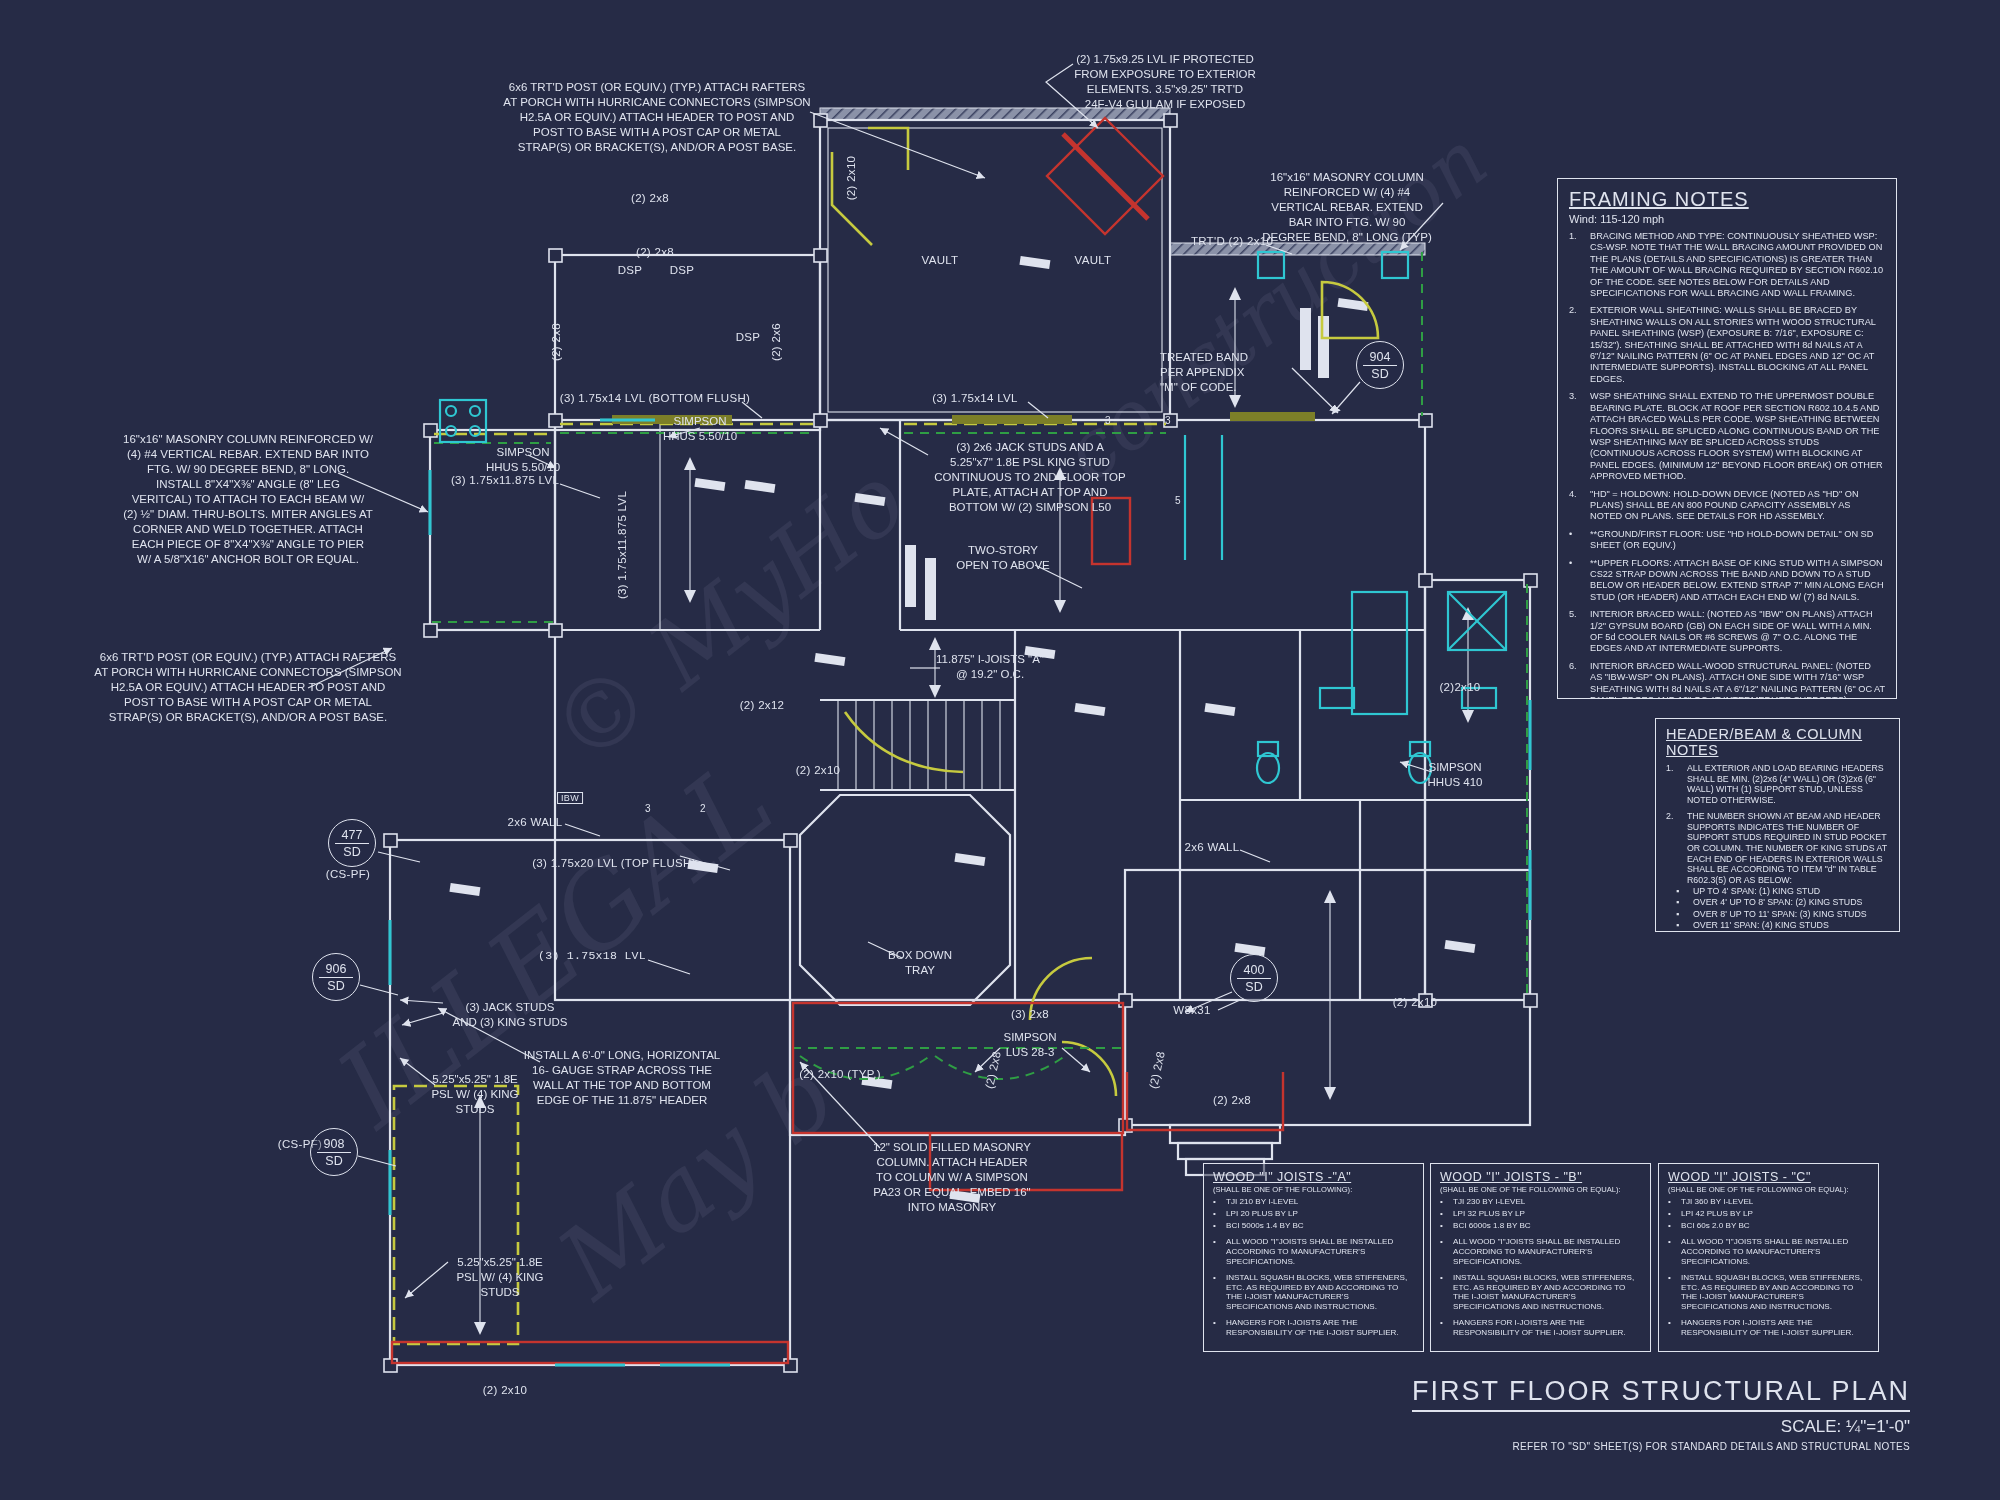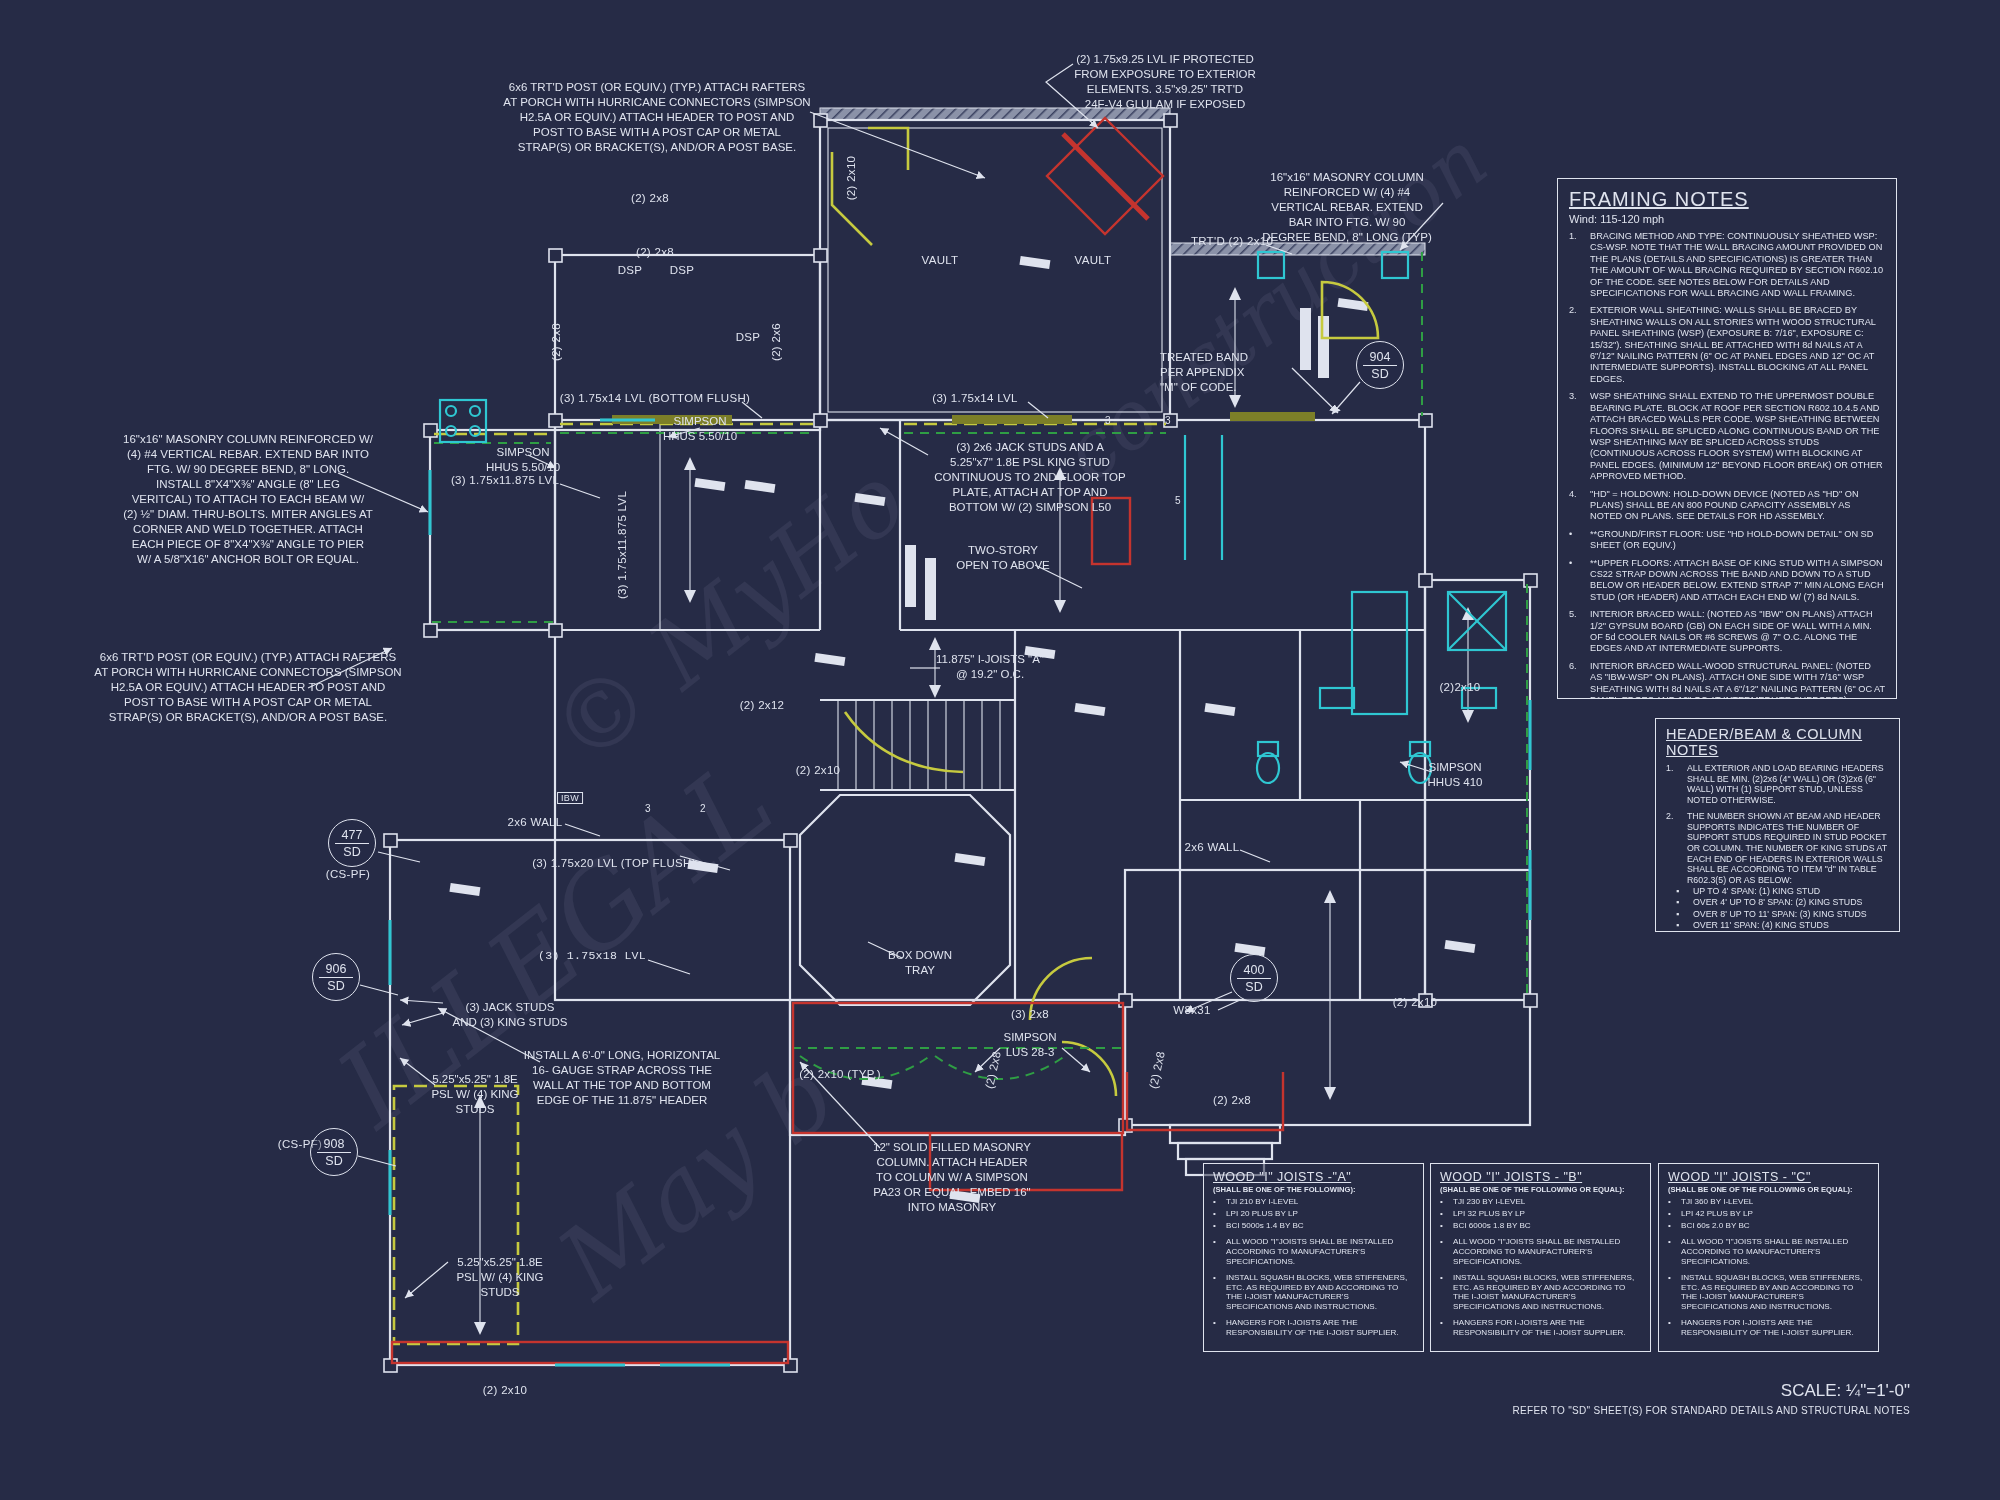--- a/index.html
+++ b/index.html
@@ -45,21 +45,21 @@
   .note-item{display:flex;gap:7px;font-size:9.2px;line-height:1.24;margin-top:6px;}
   .note-item .n{width:14px;flex:none;}
   #header-notes{left:1655px;top:718px;width:245px;height:214px;padding:7px 10px;}
   #header-notes .ptitle{font-size:14.5px;letter-spacing:.5px;text-decoration:underline;}
   #header-notes .note-item{font-size:8.8px;line-height:1.22;margin-top:5px;}
   .span-item{display:flex;gap:7px;font-size:8.8px;line-height:1.3;margin-left:10px;}
   .span-item .b{width:10px;flex:none;}
   .joist{position:absolute;top:1163px;height:189px;width:221px;padding:6px 9px;}
   #joist-a{left:1203px;} #joist-b{left:1430px;} #joist-c{left:1658px;}
   .joist .jtitle{font-size:12.5px;letter-spacing:.5px;text-decoration:underline;}
-  .joist .sub{font-size:7.6px;margin-top:1px;font-weight:bold;}
+  .joist .sub{font-size:7.6px;margin-top:1px;}
   .jlist{margin:0;padding:0;list-style:none;}
   .jlist li{display:flex;gap:6px;font-size:8.1px;line-height:1.22;margin-top:2.5px;}
   .jlist li .b{width:7px;flex:none;}
   .jlist.notes li{margin-top:6px;}
 
   #lumber-note{position:absolute;left:905px;top:1368px;width:200px;border:1.4px solid var(--line);
                padding:5px 7px;font-size:9.8px;line-height:1.28;box-sizing:border-box;}
   #title-block{position:absolute;right:90px;top:1376px;text-align:right;}
   #sheet-title{font-size:27px;letter-spacing:2px;border-bottom:2px solid var(--line);
                padding-bottom:3px;display:inline-block;}
@@ -624,17 +624,18 @@
         </li>
         <li>
           <span class="b">•</span>
           <span>HANGERS FOR I-JOISTS ARE THE RESPONSIBILITY OF THE I-JOIST SUPPLIER.</span>
         </li>
       </ul>
   </div>
 
 
   <div id="title-block">
+    <div id="sheet-title">FIRST FLOOR STRUCTURAL PLAN</div>
     <div id="sheet-scale">SCALE: ¼"=1'-0"</div>
     <div id="sheet-refer">REFER TO "SD" SHEET(S) FOR STANDARD DETAILS AND STRUCTURAL NOTES</div>
   </div>
 
 </div>
 
 </body></html>

